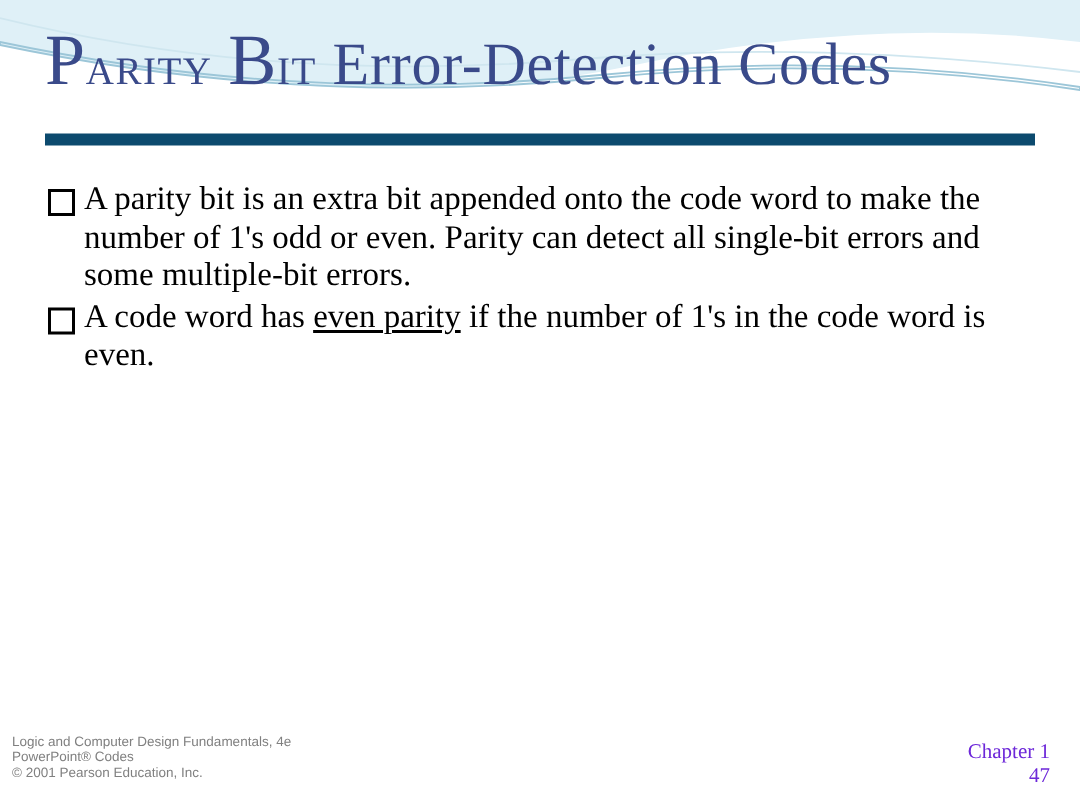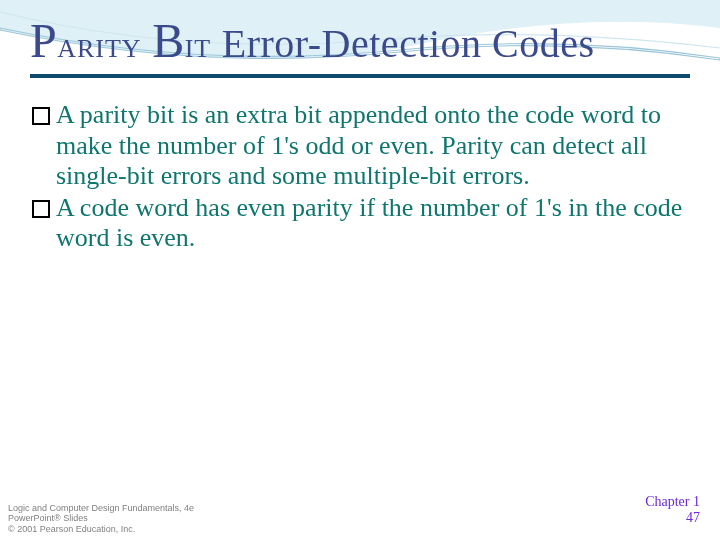--- a/index.html
+++ b/index.html
@@ -23,52 +23,52 @@
   }
   .title-block {
     margin-top: 4px;
   }
   .title {
     color: #3a4a8a;
     font-size: 40px;
     line-height: 1.05;
     font-weight: 400;
     letter-spacing: 0.5px;
-    padding-bottom: 8px;
-    border-bottom: 4px solid #0c4a6e;
+    padding-bottom: 23px;
+    border-bottom: 8px solid #0c4a6e;
   }
   .title .cap { font-size: 48px; }
   .title .smcap { font-size: 26px; letter-spacing: 1px; }
   .body {
     margin-top: 22px;
     padding: 0 6px 0 2px;
   }
   .bullet {
     display: flex;
     align-items: flex-start;
     margin-bottom: 2px;
   }
   .bullet .marker {
     flex: 0 0 auto;
     width: 18px; height: 18px;
     border: 2px solid #000;
     margin-top: 7px;
     margin-right: 6px;
   }
   .bullet .text {
-    font-size: 26px;
+    font-size: 22px;
     line-height: 1.16;
-    color: #0f766e;
+    color: #000000;
     font-weight: 400;
   }
-  .uline { }
+  .uline { text-decoration: underline; }
   .footer {
     position: absolute;
     left: 8px;
-    bottom: 6px;
+    bottom: 20px;
     font-family: Arial, Helvetica, sans-serif;
     font-size: 9px;
     color: #808080;
     line-height: 1.15;
   }
   .footer-right {
     position: absolute;
     right: 20px;
     bottom: 14px;
     text-align: right;
@@ -110,21 +110,21 @@
       <div class="text">
         <span>A code word has </span><span class="uline">even parity</span><span> if the number of 1's in the code word is even.</span>
       </div>
     </div>
 
 
   </div>
 
   <div class="footer">
     <div>Logic and Computer Design Fundamentals, 4e</div>
-    <div>PowerPoint® Slides</div>
+    <div>PowerPoint® Codes</div>
     <div>© 2001 Pearson Education, Inc.</div>
   </div>
 
   <div class="footer-right">
     <div>Chapter 1</div>
     <div>47</div>
   </div>
 
 </div>
 

